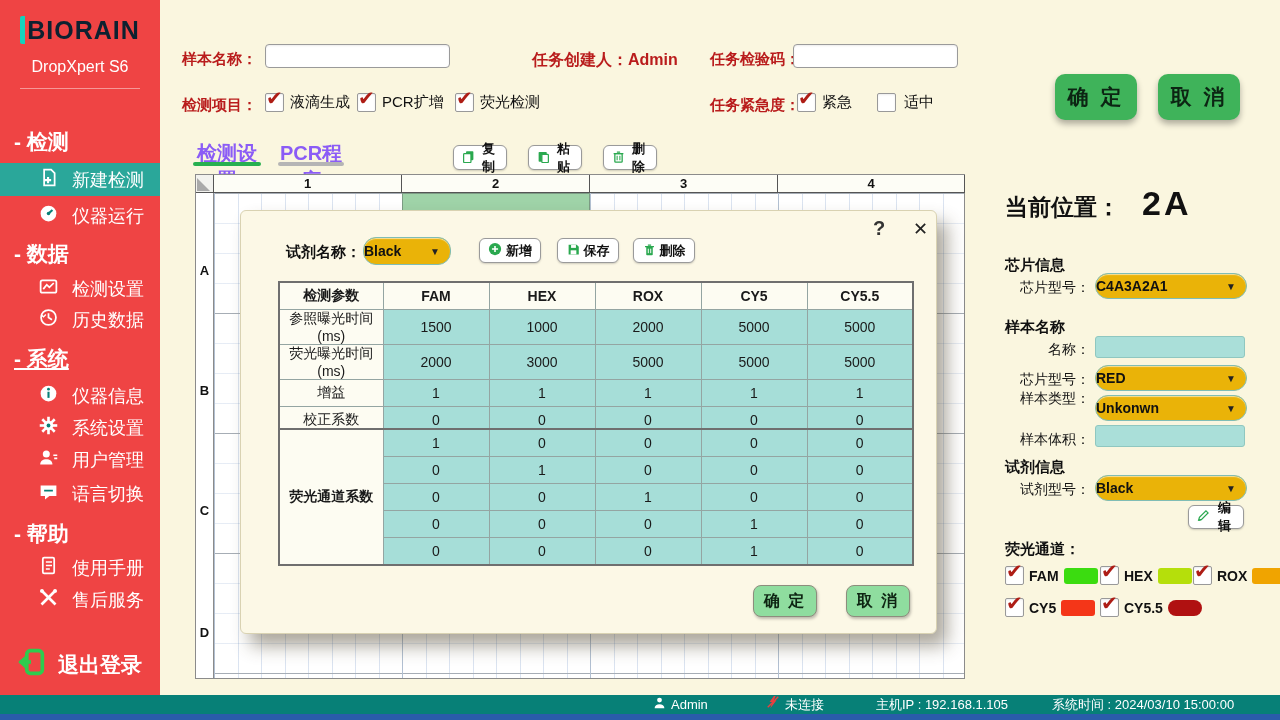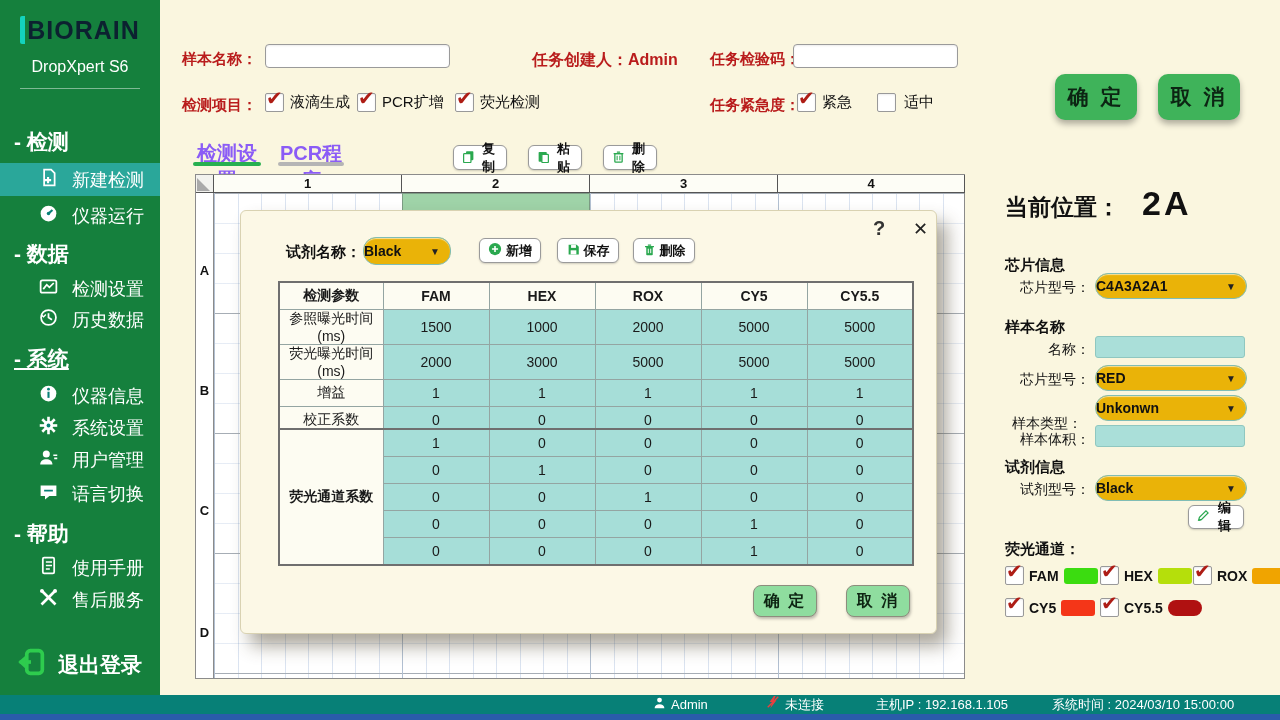--- a/index.html
+++ b/index.html
@@ -1,20 +1,20 @@
 <!DOCTYPE html>
 <html><head>
 <meta charset="utf-8">
 <style>
   html,body{margin:0;padding:0;}
   body{width:1280px;height:720px;font-family:"Liberation Sans","DejaVu Sans",sans-serif;}
   #app{position:relative;width:1280px;height:720px;background:#faf6df;overflow:hidden;}
 
   
-  #sidebar{position:absolute;left:0;top:0;width:160px;height:720px;background:#15803d;color:#fff;}
+  #sidebar{position:absolute;left:0;top:0;width:160px;height:720px;background:#ef4444;color:#fff;}
   .logo{position:absolute;top:16px;left:0;width:160px;text-align:center;font-weight:800;font-size:25px;color:#0c2130;letter-spacing:1px;}
   .logo .logo-b{color:#0c2130;border-left:5px solid #14d2bd;padding-left:2px;border-radius:2px;}
   .product{position:absolute;top:58px;left:0;width:160px;text-align:center;font-size:16px;color:#ffffff;}
   .divider{position:absolute;top:88px;left:20px;width:120px;height:1px;background:rgba(255,255,255,.45);}
   .side-section{position:absolute;left:14px;font-size:21px;font-weight:bold;white-space:nowrap;}
   .side-item{position:absolute;left:0;right:0;height:33px;display:flex;align-items:center;gap:13px;padding-left:38px;font-size:18px;cursor:pointer;}
   .side-item.active{background:#2aa79a;}
   .side-item svg{flex:0 0 auto;}
   .logout{position:absolute;left:14px;top:645px;display:flex;align-items:center;gap:10px;font-size:21px;font-weight:bold;cursor:pointer;}
 
@@ -301,21 +301,21 @@
     <div class="rp-title" style="left:845px;top:318px;">样本名称</div>
     <div class="rp-label" style="left:844px;top:341px;">名称：</div>
     <input class="tin" style="left: 935px; top: 336px; width: 150px;" value="">
 
     <div class="rp-label" style="left:844px;top:371px;">芯片型号：</div>
     <div class="pill" style="left:935px;top:365px;width:150px;height:24px;">
       <span>RED</span>
       <span class="arr">▼</span>
     </div>
 
-    <div class="rp-label" style="left:844px;top:415px;text-align:center;">样本类型：</div>
+    <div class="rp-label" style="left:844px;top:390px;">样本类型：</div>
     <div class="pill" style="left:935px;top:395px;width:150px;height:24px;">
       <span>Unkonwn</span>
       <span class="arr">▼</span>
     </div>
 
     <div class="rp-label" style="left:844px;top:431px;">样本体积：</div>
     <input class="tin" style="left: 935px; top: 425px; width: 150px;" value="">
 
     <div class="rp-title" style="left:845px;top:458px;">试剂信息</div>
     <div class="rp-label" style="left:844px;top:481px;">试剂型号：</div>

